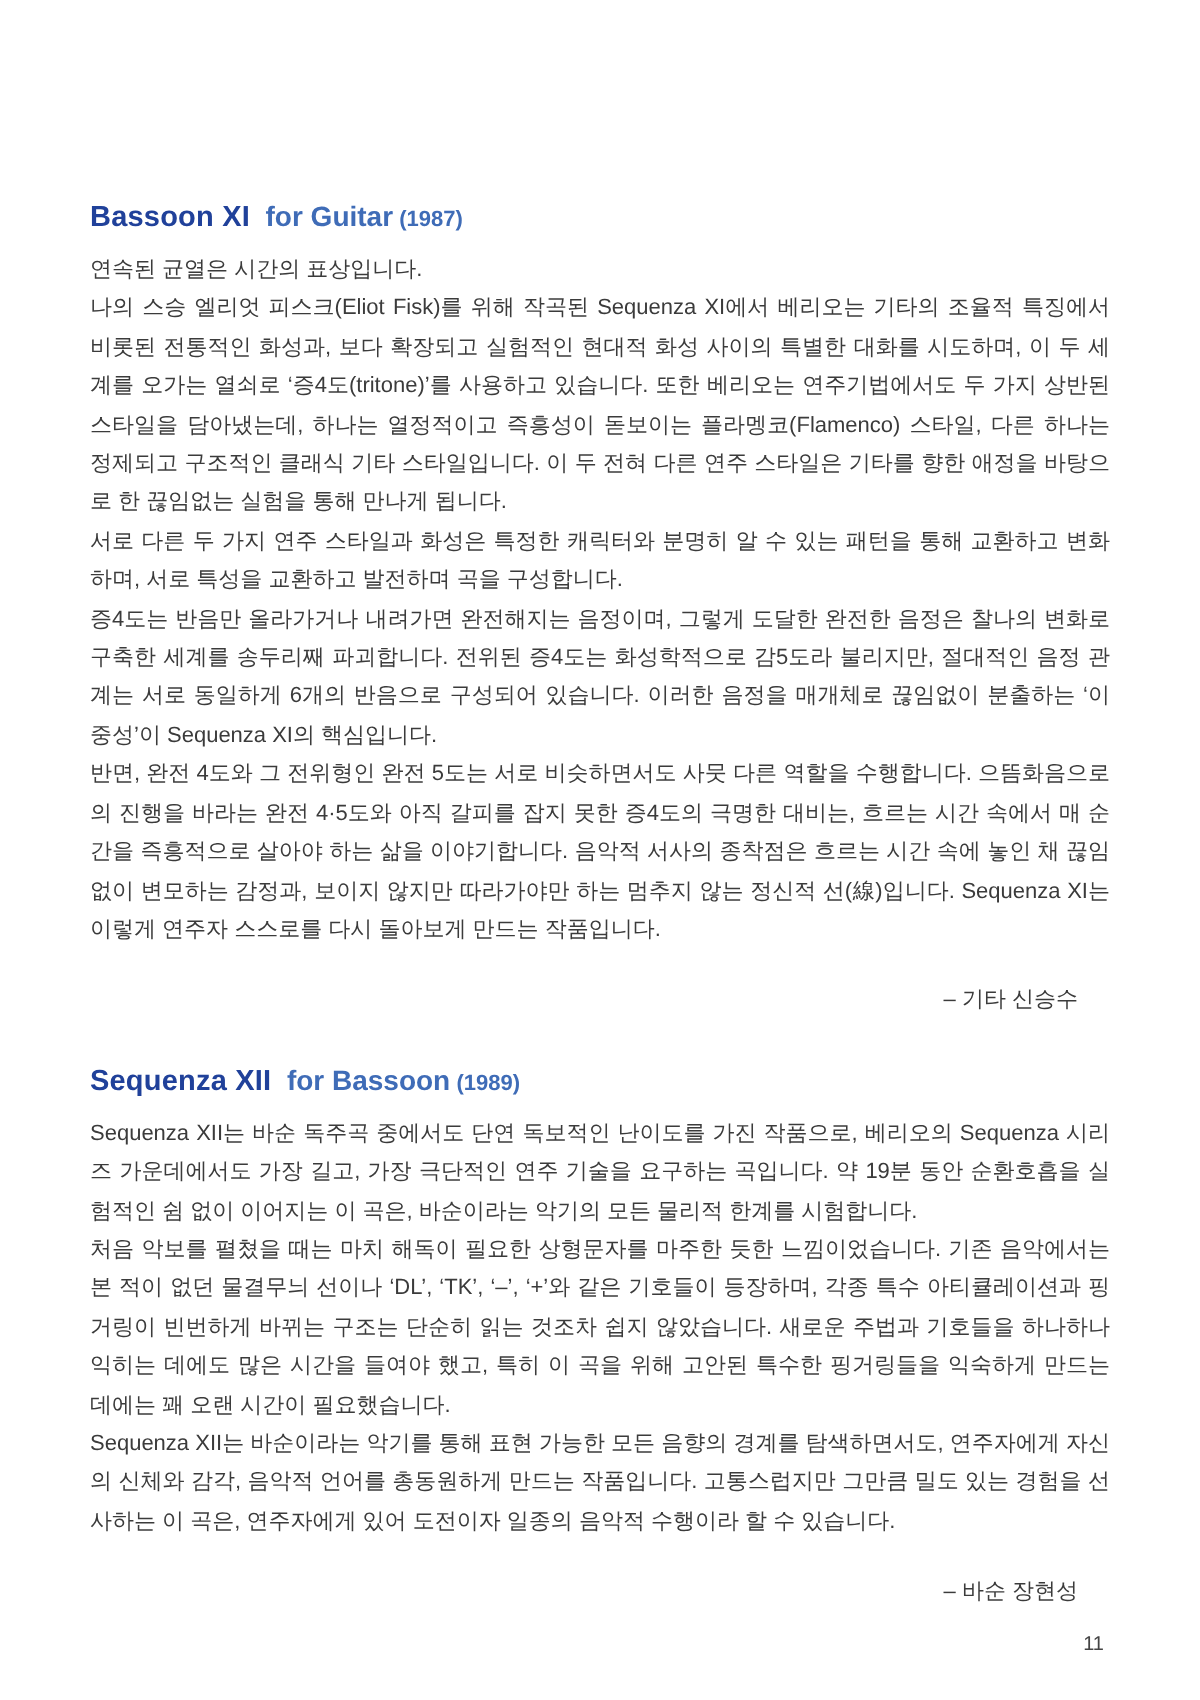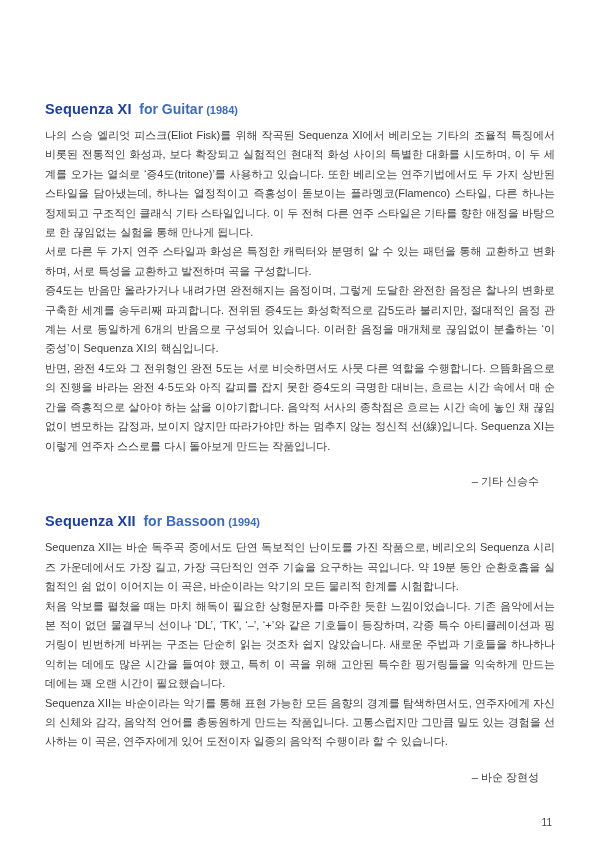--- a/index.html
+++ b/index.html
@@ -68,32 +68,33 @@
     color: #444444;
   }
 </style>
 </head>
 <body>
 
 <div class="page">
   <div class="content">
 
     <div class="section section-1">
-      <h2 class="section-title"><span class="work-title">Sequenza XI</span><span class="work-instrument">&nbsp;&nbsp;<span>for Guitar</span></span><span class="work-year">&nbsp;<span>(1984)</span></span></h2>
+      <h2 class="section-title"><span class="work-title">Bassoon XI</span><span class="work-instrument">&nbsp;&nbsp;<span>for Guitar</span></span><span class="work-year">&nbsp;<span>(1987)</span></span></h2>
       <div class="body-text">
+        <p>연속된 균열은 시간의 표상입니다.</p>
         <p>나의 스승 엘리엇 피스크(Eliot Fisk)를 위해 작곡된 Sequenza XI에서 베리오는 기타의 조율적 특징에서 비롯된 전통적인 화성과, 보다 확장되고 실험적인 현대적 화성 사이의 특별한 대화를 시도하며, 이 두 세계를 오가는 열쇠로 ‘증4도(tritone)’를 사용하고 있습니다. 또한 베리오는 연주기법에서도 두 가지 상반된 스타일을 담아냈는데, 하나는 열정적이고 즉흥성이 돋보이는 플라멩코(Flamenco) 스타일, 다른 하나는 정제되고 구조적인 클래식 기타 스타일입니다. 이 두 전혀 다른 연주 스타일은 기타를 향한 애정을 바탕으로 한 끊임없는 실험을 통해 만나게 됩니다.</p>
         <p>서로 다른 두 가지 연주 스타일과 화성은 특정한 캐릭터와 분명히 알 수 있는 패턴을 통해 교환하고 변화하며, 서로 특성을 교환하고 발전하며 곡을 구성합니다.</p>
         <p>증4도는 반음만 올라가거나 내려가면 완전해지는 음정이며, 그렇게 도달한 완전한 음정은 찰나의 변화로 구축한 세계를 송두리째 파괴합니다. 전위된 증4도는 화성학적으로 감5도라 불리지만, 절대적인 음정 관계는 서로 동일하게 6개의 반음으로 구성되어 있습니다. 이러한 음정을 매개체로 끊임없이 분출하는 ‘이중성’이 Sequenza XI의 핵심입니다.</p>
         <p>반면, 완전 4도와 그 전위형인 완전 5도는 서로 비슷하면서도 사뭇 다른 역할을 수행합니다. 으뜸화음으로의 진행을 바라는 완전 4·5도와 아직 갈피를 잡지 못한 증4도의 극명한 대비는, 흐르는 시간 속에서 매 순간을 즉흥적으로 살아야 하는 삶을 이야기합니다. 음악적 서사의 종착점은 흐르는 시간 속에 놓인 채 끊임없이 변모하는 감정과, 보이지 않지만 따라가야만 하는 멈추지 않는 정신적 선(線)입니다. Sequenza XI는 이렇게 연주자 스스로를 다시 돌아보게 만드는 작품입니다.</p>
       </div>
       <p class="signature">– 기타 신승수</p>
     </div>
 
     <div class="section section-2">
-      <h2 class="section-title"><span class="work-title">Sequenza XII</span><span class="work-instrument">&nbsp;&nbsp;<span>for Bassoon</span></span><span class="work-year">&nbsp;<span>(1994)</span></span></h2>
+      <h2 class="section-title"><span class="work-title">Sequenza XII</span><span class="work-instrument">&nbsp;&nbsp;<span>for Bassoon</span></span><span class="work-year">&nbsp;<span>(1989)</span></span></h2>
       <div class="body-text">
         <p>Sequenza XII는 바순 독주곡 중에서도 단연 독보적인 난이도를 가진 작품으로, 베리오의 Sequenza 시리즈 가운데에서도 가장 길고, 가장 극단적인 연주 기술을 요구하는 곡입니다. 약 19분 동안 순환호흡을 실험적인 쉼 없이 이어지는 이 곡은, 바순이라는 악기의 모든 물리적 한계를 시험합니다.</p>
         <p>처음 악보를 펼쳤을 때는 마치 해독이 필요한 상형문자를 마주한 듯한 느낌이었습니다. 기존 음악에서는 본 적이 없던 물결무늬 선이나 ‘DL’, ‘TK’, ‘–’, ‘+’와 같은 기호들이 등장하며, 각종 특수 아티큘레이션과 핑거링이 빈번하게 바뀌는 구조는 단순히 읽는 것조차 쉽지 않았습니다. 새로운 주법과 기호들을 하나하나 익히는 데에도 많은 시간을 들여야 했고, 특히 이 곡을 위해 고안된 특수한 핑거링들을 익숙하게 만드는 데에는 꽤 오랜 시간이 필요했습니다.</p>
         <p>Sequenza XII는 바순이라는 악기를 통해 표현 가능한 모든 음향의 경계를 탐색하면서도, 연주자에게 자신의 신체와 감각, 음악적 언어를 총동원하게 만드는 작품입니다. 고통스럽지만 그만큼 밀도 있는 경험을 선사하는 이 곡은, 연주자에게 있어 도전이자 일종의 음악적 수행이라 할 수 있습니다.</p>
       </div>
       <p class="signature">– 바순 장현성</p>
     </div>
 
   </div>
 

